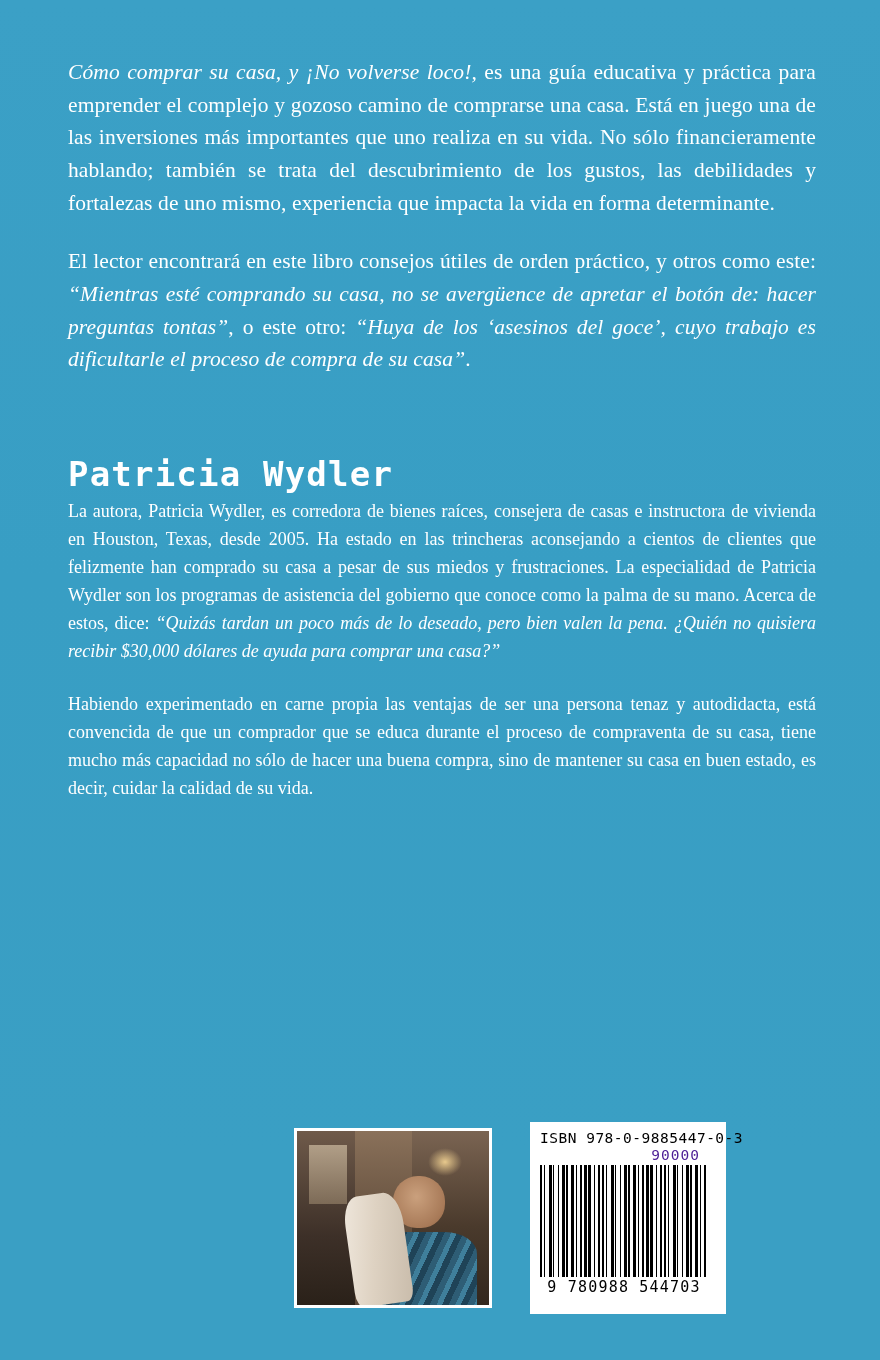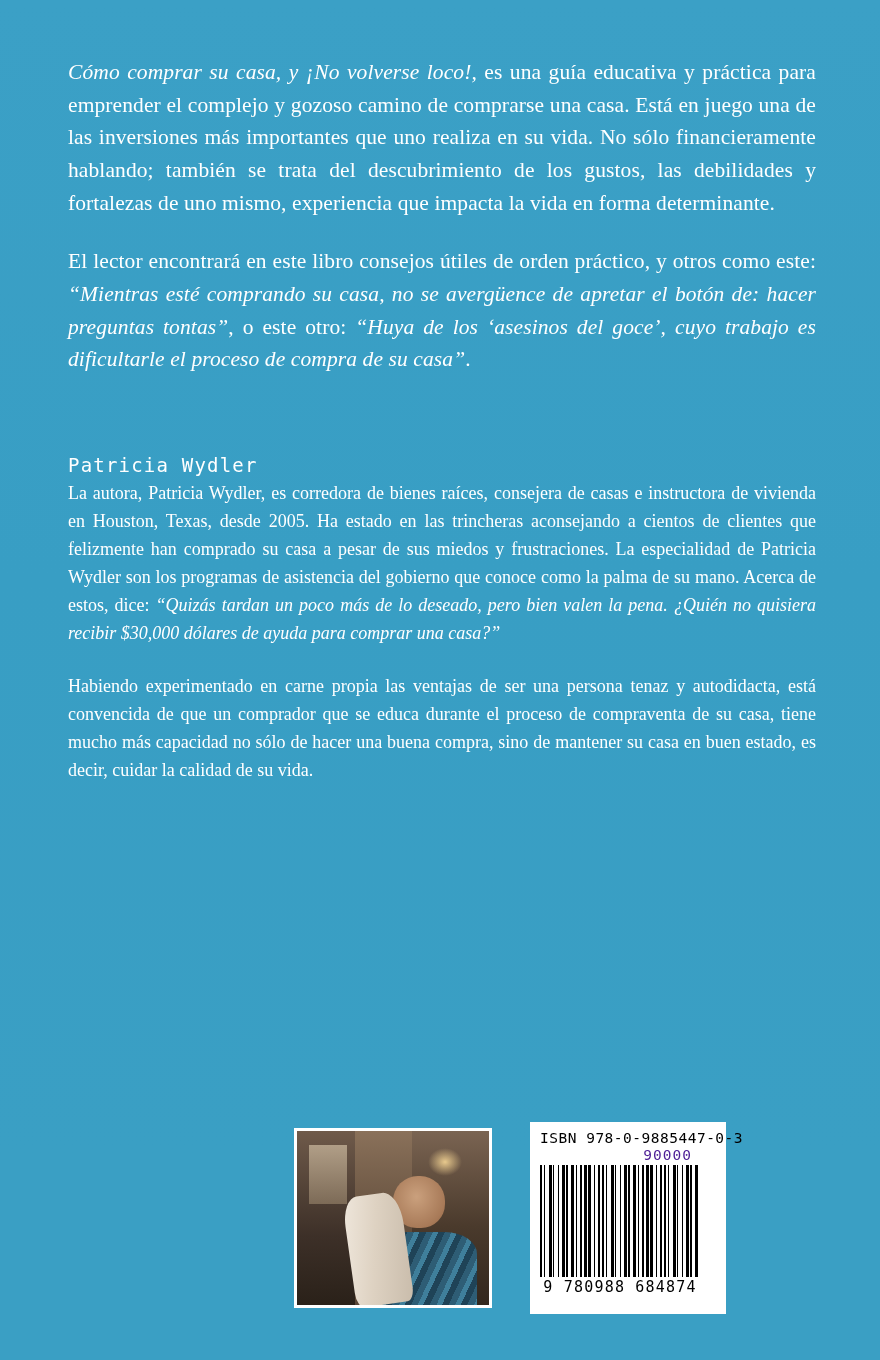--- a/index.html
+++ b/index.html
@@ -34,22 +34,22 @@
     font-size: 21.5px;
     line-height: 1.52;
     text-align: justify;
     text-justify: inter-word;
     color: #ffffff;
     letter-spacing: 0.1px;
   }
   .it { font-style: italic; }
   .author-name {
     font-family: "DejaVu Sans Mono", monospace;
-    font-size: 19px;
-    font-weight: normal;
+    font-size: 34px;
+    font-weight: bold;
     letter-spacing: 1.2px;
     margin: 0 0 4px 0;
     color: #ffffff;
   }
   .author-block {
     margin-top: 78px;
   }
   .bio {
     margin: 0 0 26px 0;
     font-size: 18px;
@@ -141,21 +141,21 @@
     border-radius: 34% 30% 0 0;
   }
   .barcode-box {
     position: absolute;
     left: 530px;
     top: 0px;
     width: 196px;
     height: 192px;
     background: #ffffff;
     box-sizing: border-box;
-    padding: 8px 26px 6px 10px;
+    padding: 8px 18px 6px 10px;
   }
   .isbn-text {
     font-family: "DejaVu Sans Mono", monospace;
     font-size: 14.5px;
     color: #000000;
     letter-spacing: 0.5px;
     white-space: nowrap;
     text-align: center;
     margin-bottom: 1px;
   }
@@ -232,20 +232,20 @@
         <div class="ph-cast"></div>
       </div>
     </div>
 
     <div class="barcode-box">
       <div class="isbn-text">ISBN 978-0-9885447-0-3</div>
       <div class="nine-text">90000</div>
       <div class="bc-row">
         <div class="bc-left">
           <div class="bars"></div>
-          <div class="barcode-digits">9 780988 684874</div>
+          <div class="barcode-digits">9 780988 544703</div>
         </div>
       </div>
     </div>
 
   </div>
 
 </div>
 
 </body></html>

